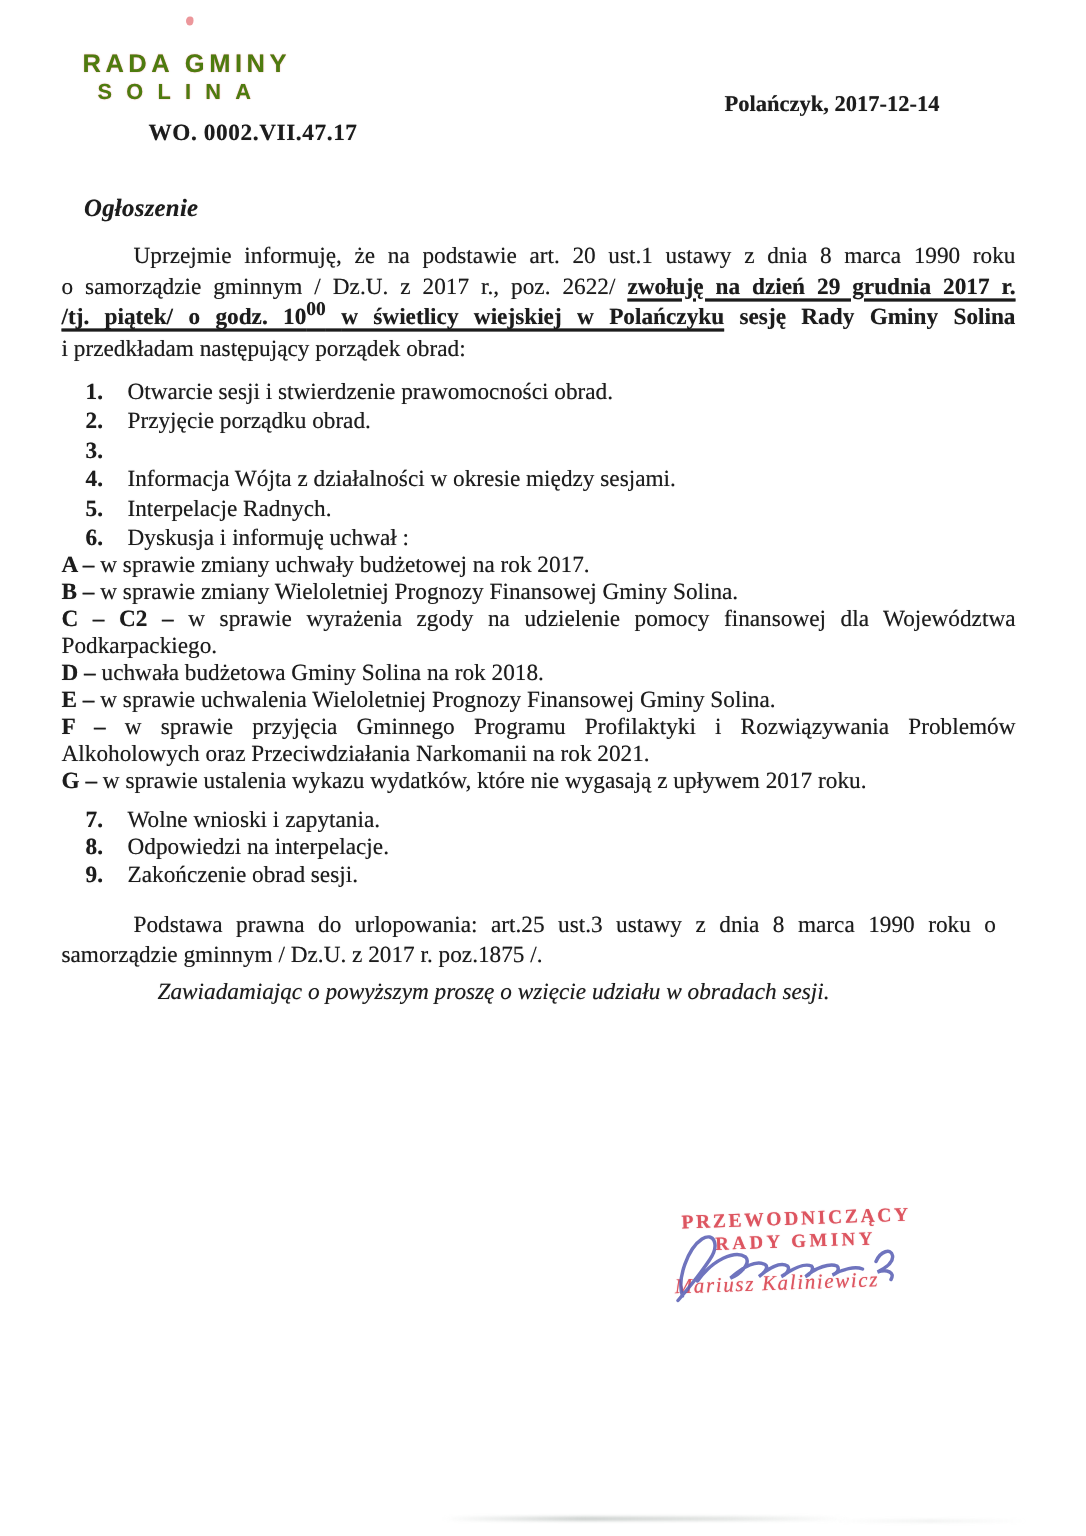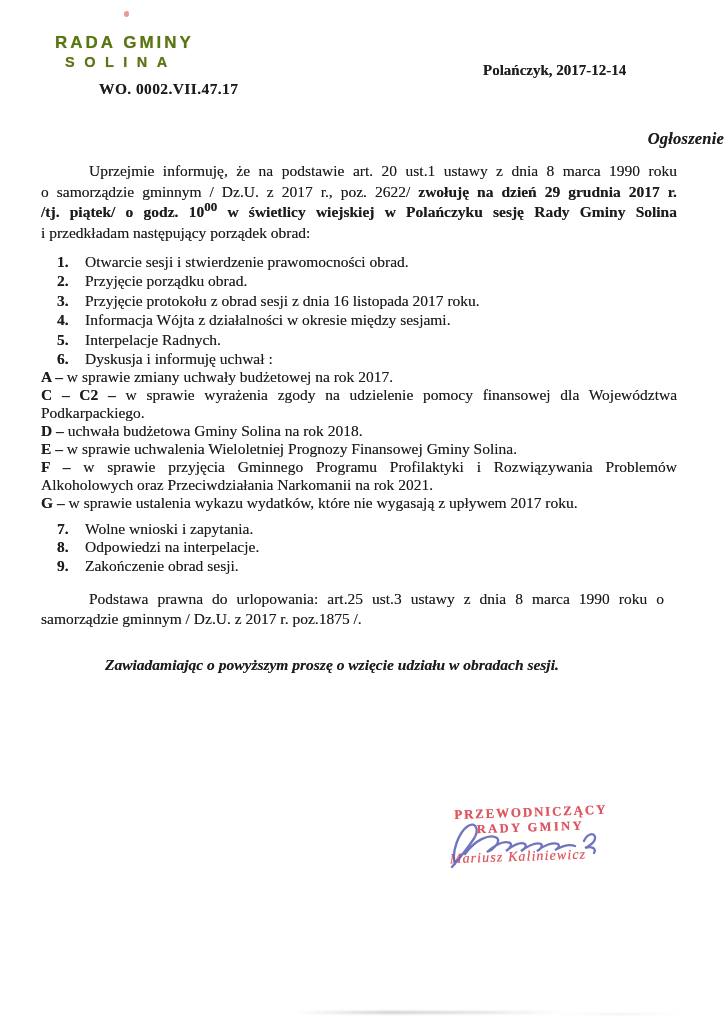--- a/index.html
+++ b/index.html
@@ -20,43 +20,43 @@
     font-family:"Liberation Sans",sans-serif;
   }
   .header-stamp .l1{font-size:17px;font-weight:700;letter-spacing:3px;white-space:nowrap;}
   .header-stamp .l2{font-size:14.5px;font-weight:700;letter-spacing:9.5px;padding-left:10px;margin-top:1px;white-space:nowrap;}
   .ref-number{
     position:absolute;left:55px;top:80px;font-weight:700;font-size:15.5px;letter-spacing:.4px;white-space:nowrap;margin-left:44px;
   }
   .place-date{position:absolute;left:483px;top:62px;font-size:15px;white-space:nowrap;font-weight:bold;}
   
   .doc-title{
-    position:absolute;left:0;top:129px;width:724px;text-align:right;text-indent:56px;
+    position:absolute;left:0;top:129px;width:724px;text-align:left;text-indent:56px;
     font-size:16.5px;font-weight:700;font-style:italic;letter-spacing:.2px;
   }
   
   .body-block{position:absolute;left:41px;top:161px;width:636px;font-size:15.5px;}
   .intro{line-height:20.5px;}
   .jline{text-align:justify;text-align-last:justify;}
   .indent1{text-indent:48px;}
   .b{font-weight:700;}
   .bu{
-    font-weight:700;
+    font-weight:700;text-decoration:underline;
     text-decoration-thickness:1.6px;text-underline-offset:2.5px;
   }
   .bu sup{font-size:13px;line-height:0;}
   .agenda{margin-top:9px;padding-left:16px;}
   .agenda .row{display:flex;line-height:19.4px;}
   .agenda .num{font-weight:700;width:28px;flex:none;}
   .agenda-bottom{margin-top:8px;padding-left:16px;}
   .agenda-bottom .row{display:flex;line-height:18.6px;}
   .agenda-bottom .num{font-weight:700;width:28px;flex:none;}
   .resolutions p{margin:0;line-height:17.9px;text-align:justify;}
   .legal{margin:14px 13px 0 0;text-indent:48px;text-align:justify;line-height:20px;}
-  .closing{margin:27px 0 0 0;padding-left:64px;font-weight:700;font-style:italic;font-size:15.5px;}
+  .closing{margin:6px 0 0 0;padding-left:64px;font-weight:400;font-style:italic;font-size:15.5px;}
   
   .signature{position:absolute;left:447px;top:804px;width:190px;height:85px;}
   .sig-stamp{
     transform:rotate(-2deg);color:#dd5560;
     text-shadow:0 0 .7px rgba(221,85,96,.7);
   }
   .sig-stamp .role1{font-size:13px;font-weight:700;letter-spacing:1.8px;white-space:nowrap;padding-left:8px;}
   .sig-stamp .role2{font-size:12.5px;font-weight:700;letter-spacing:2.4px;white-space:nowrap;padding-left:30px;margin-top:0;}
   .sig-stamp .name{font-size:14px;font-style:italic;letter-spacing:1.1px;white-space:nowrap;margin-top:13px;padding-left:2px;}
   .sig-svg{position:absolute;left:-6px;top:8px;z-index:2;}
@@ -100,38 +100,38 @@
       <div class="row">
           <span class="num">1.</span>
           <span>Otwarcie sesji i stwierdzenie prawomocności obrad.</span>
         </div>
       <div class="row">
           <span class="num">2.</span>
           <span>Przyjęcie porządku obrad.</span>
         </div>
       <div class="row">
           <span class="num">3.</span>
-          <span>Przyjęcie protokołu z obrad sesji z dnia 16 listopada 2017 roku.</span>
         </div>
       <div class="row">
           <span class="num">4.</span>
           <span>Informacja Wójta z działalności w okresie między sesjami.</span>
         </div>
       <div class="row">
           <span class="num">5.</span>
           <span>Interpelacje Radnych.</span>
         </div>
       <div class="row">
           <span class="num">6.</span>
           <span>Dyskusja i informuję uchwał :</span>
         </div>
     </div>
 
     <div class="resolutions">
       <p><span class="b">A –</span> <span>w sprawie zmiany uchwały budżetowej na rok 2017.</span></p>
+      <p><span class="b">B –</span> <span>w sprawie zmiany Wieloletniej Prognozy Finansowej Gminy Solina.</span></p>
       <p><span class="b">C – C2 –</span> <span>w sprawie wyrażenia zgody na udzielenie pomocy finansowej dla Województwa Podkarpackiego.</span></p>
       <p><span class="b">D –</span> <span>uchwała budżetowa Gminy Solina na rok 2018.</span></p>
       <p><span class="b">E –</span> <span>w sprawie uchwalenia Wieloletniej Prognozy Finansowej Gminy Solina.</span></p>
       <p><span class="b">F –</span> <span>w sprawie przyjęcia Gminnego Programu Profilaktyki i Rozwiązywania Problemów Alkoholowych oraz Przeciwdziałania Narkomanii na rok 2021.</span></p>
       <p><span class="b">G –</span> <span>w sprawie ustalenia wykazu wydatków, które nie wygasają z upływem 2017 roku.</span></p>
     </div>
 
     <div class="agenda-bottom">
       <div class="row">
           <span class="num">7.</span>

